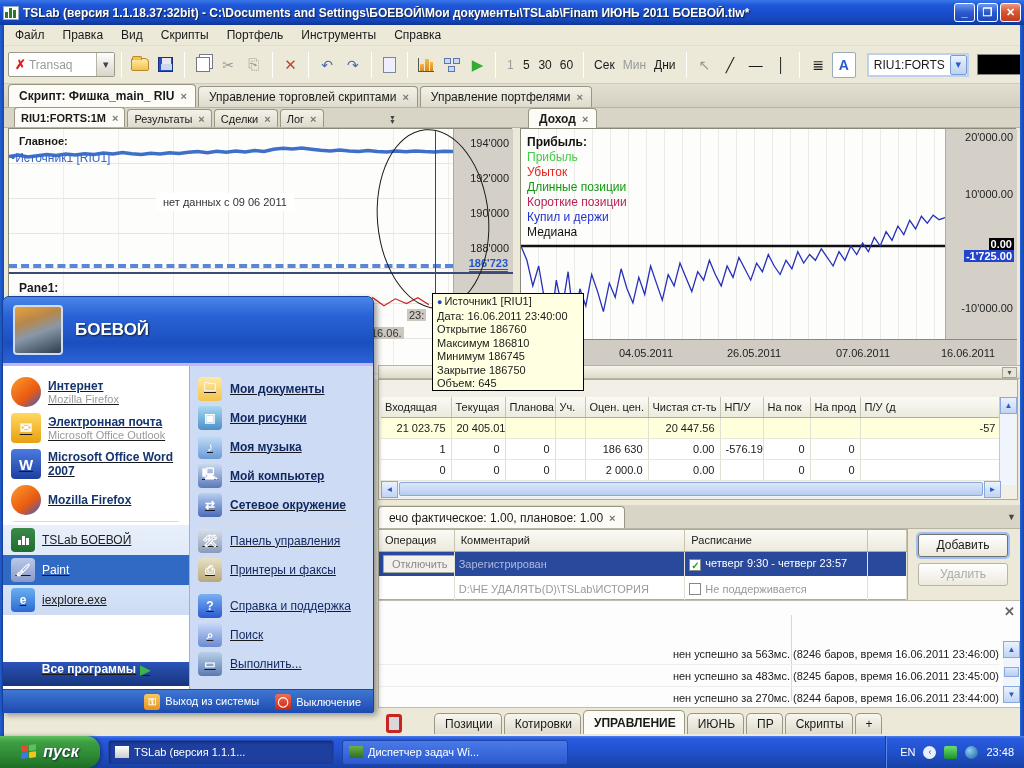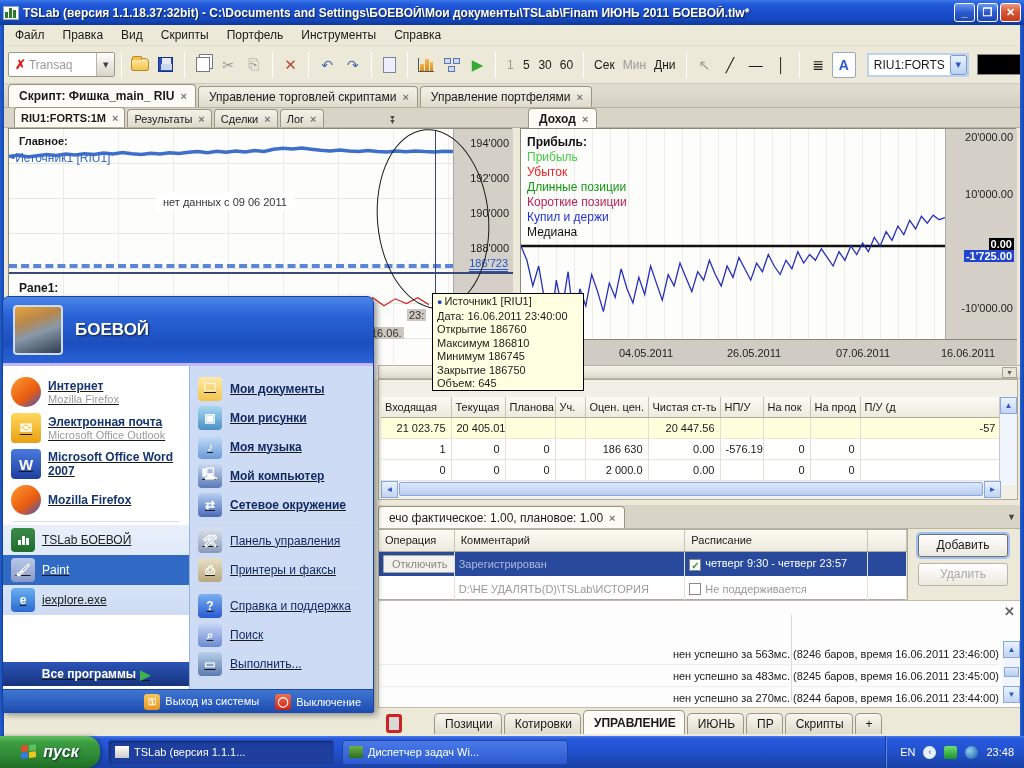--- a/index.html
+++ b/index.html
@@ -59,21 +59,21 @@
   .chart-panel{border:1px solid #8a8a7a;background:#fdfdfc;}
   #left-panel{left:8px;top:128px;width:504px;height:250px;}
   #left-plot{position:absolute;left:0;top:0;width:444px;height:250px;
     background-image:repeating-linear-gradient(to bottom,transparent 0 34px,#e6e6e2 34px 35px),repeating-linear-gradient(to right,transparent 0 54px,#ededea 54px 55px);background-color:#fdfdfc;}
   #left-axis{position:absolute;left:444px;top:0;width:60px;height:250px;background:#d4d0c8;border-left:1px solid #aaa;}
   .ytick{position:absolute;right:4px;font-size:11px;color:#222;}
   #lc-dash{position:absolute;left:0;top:135px;width:444px;height:0;border-top:4px dashed #5b85d6;}
   #lc-sep{position:absolute;left:0;top:143px;width:504px;height:0;border-top:2px solid #3a4a7a;}
   #lc-cursor{position:absolute;left:426px;top:2px;width:1px;height:208px;background:#3c4470;}
   #lc-axis-sel{position:absolute;left:444px;top:108px;width:60px;height:100px;background:#c2beb4;}
-  #price-hl{position:absolute;right:3px;top:128px;color:#2457c5;font-weight:normal;border-bottom:3px double #2457c5;font-size:11px;}
+  #price-hl{position:absolute;right:3px;top:128px;color:#2457c5;font-weight:bold;border-bottom:3px double #2457c5;font-size:11px;}
   #no-data{position:absolute;left:147px;top:64px;background:#fff;padding:3px 7px;font-size:11px;color:#333;}
   #lc-title{position:absolute;left:10px;top:6px;font-weight:bold;font-size:11px;}
   #lc-src{position:absolute;left:2px;top:22px;color:#3a66c8;font-size:12px;}
   #lc-src .dot{color:#3a66c8;}
   #pane1{position:absolute;left:10px;top:152px;font-weight:bold;font-size:12px;}
   #ellipse{position:absolute;left:368px;top:0px;width:112px;height:180px;border:1.5px solid #1a1a1a;border-radius:50%;transform:rotate(-5deg);}
   .tlabel{position:absolute;background:#ccc8c0;padding:0 2px;color:#333;}
   #red-squiggle{position:absolute;left:330px;top:164px;}
 
   #right-panel{left:520px;top:128px;width:496px;height:237px;}
@@ -148,21 +148,21 @@
   .sm-item{display:flex;align-items:center;gap:7px;padding:3px 4px 3px 8px;}
   .sm-item .ttl{font-weight:bold;color:#15356e;font-size:12px;line-height:14px;}
   .sm-item .sub{color:#9a9a9a;font-size:11px;}
   .sm-item.plain .ttl{font-weight:normal;color:#222;}
   .sm-item.selected{background:#316ac5;}
   .sm-item.selected .ttl{color:#fff;}
   .sm-recent{background:linear-gradient(#e9f0fb,#cddcf4);}
   .sm-div{height:1px;margin:3px 10px;background:#d8dce8;}
   .smicon{width:30px;height:30px;border-radius:4px;flex:none;display:flex;align-items:center;justify-content:center;color:#fff;font-weight:bold;font-size:15px;}
   .smicon.sm24{width:24px;height:24px;font-size:12px;}
-  #sm-allprog{height:24px;background:linear-gradient(#2b53b8,#17357e);display:flex;align-items:center;justify-content:center;gap:4px;color:#fff;font-weight:bold;font-size:12px;}
+  #sm-allprog{height:24px;background:linear-gradient(#2b53b8,#17357e);display:flex;align-items:flex-start;justify-content:center;gap:4px;color:#fff;font-weight:bold;font-size:12px;}
   #sm-allprog .tri{color:#3cb44b;font-size:13px;}
   #sm-right{width:184px;background:#cddcf4;border-left:1px solid #95b3dd;padding-top:8px;}
   .sm-ritem{display:flex;align-items:center;gap:8px;height:29px;padding-left:8px;color:#10275e;font-size:12px;}
   .sm-ritem.bold{font-weight:bold;}
   #sm-bottom{height:24px;background:linear-gradient(#3f77d2,#1c4ab0);border-top:1px solid #1b47a8;display:flex;align-items:center;justify-content:flex-end;gap:16px;padding-right:12px;color:#fff;font-size:11px;}
   .sm-boticon{width:16px;height:16px;border-radius:3px;display:inline-flex;align-items:center;justify-content:center;margin-right:5px;color:#fff;font-size:10px;font-weight:bold;}
   .key-ic{background:linear-gradient(#f8c860,#e8941a);}
   .pwr-ic{background:linear-gradient(#f07050,#cc2211);}
 
   

